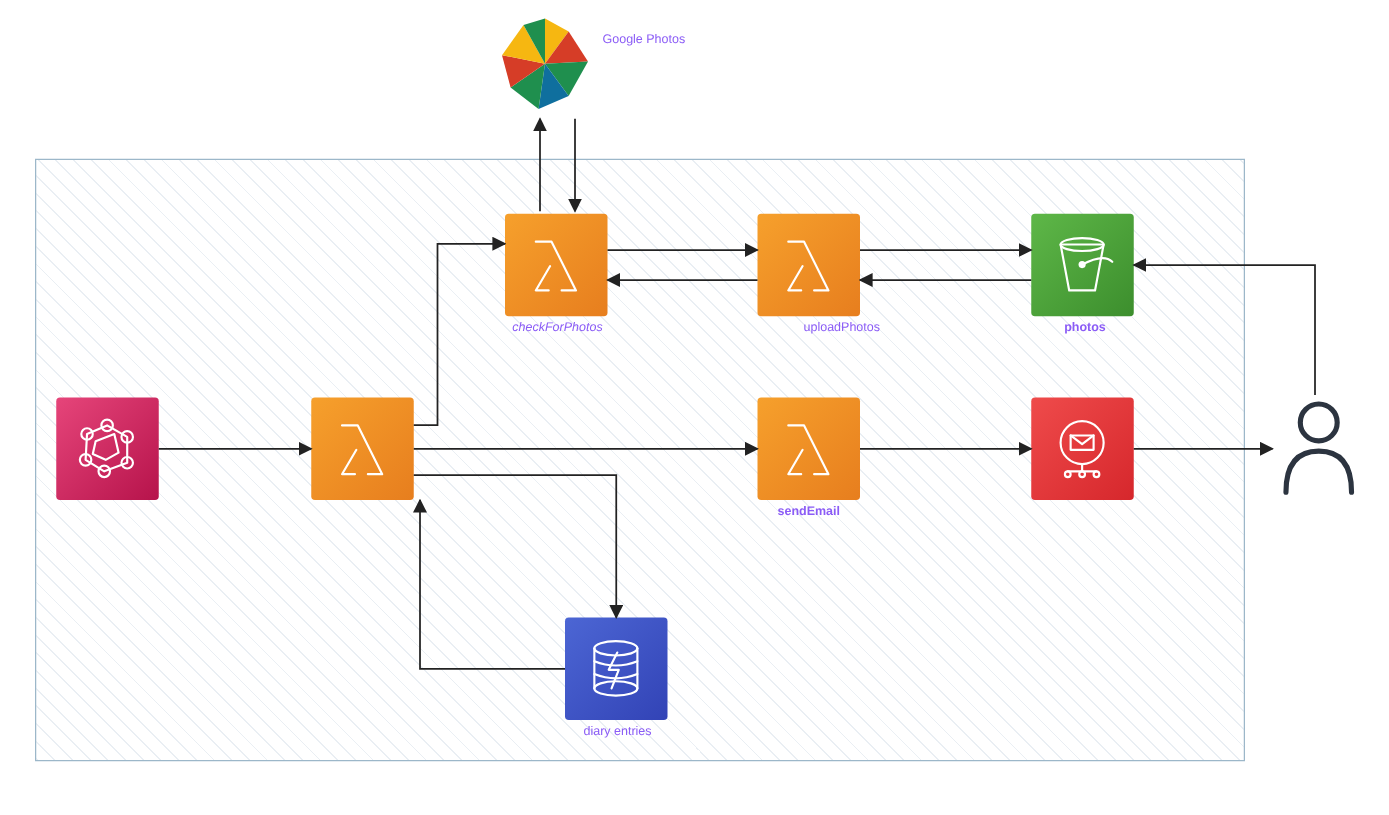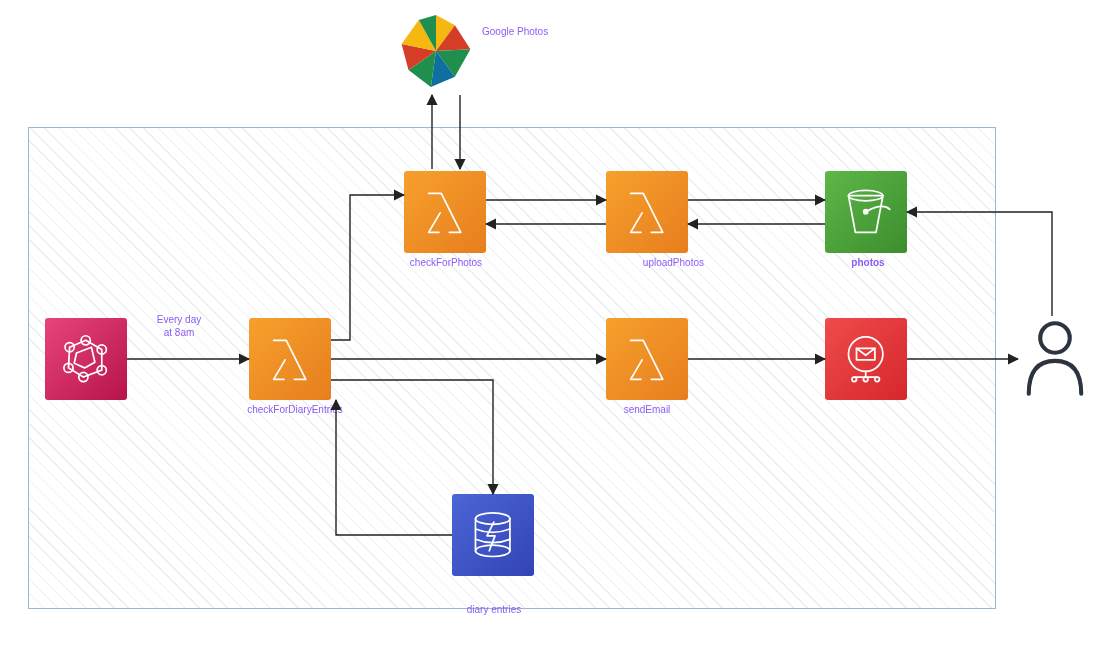--- a/index.html
+++ b/index.html
@@ -91,38 +91,35 @@
         <circle cx="50" cy="18" r="8"></circle>
         <circle cx="78" cy="34" r="8"></circle>
       <circle cx="78" cy="70" r="8"></circle>
         <circle cx="46" cy="82" r="8"></circle>
         <circle cx="20" cy="66" r="8"></circle>
       <polyline points="22,30 50,18 78,34 78,70 46,82 20,66 22,30"></polyline>
       <polygon points="34,40 60,30 66,56 48,66 30,58"></polygon>
     </svg>
   </div>
 
-  <div class="label" style="left:134px; top:314px; width:90px; white-space:pre-line;">Every day
-at 8am</div>
 
   <div class="node lambda" style="left:249px; top:318px;">
     <svg class="stroke" viewBox="0 0 100 100">
       <polyline points="22,18 44,18 78,86 58,86"></polyline>
       <polyline points="42,52 22,86 40,86"></polyline>
     </svg>
   </div>
-  <div class="label" style="left:210px; top:404px; width:170px;">checkForDiaryEntries</div>
 
   <div class="node lambda" style="left:404px; top:171px;">
     <svg class="stroke" viewBox="0 0 100 100">
       <polyline points="22,18 44,18 78,86 58,86"></polyline>
       <polyline points="42,52 22,86 40,86"></polyline>
     </svg>
   </div>
-  <div class="label" style="left:386px; top:257px; width:120px;">checkForPhotos</div>
+  <div class="label" style="left:386px; top:257px; width:120px;font-style:italic;">checkForPhotos</div>
 
   <div class="node lambda" style="left:606px; top:171px;">
     <svg class="stroke" viewBox="0 0 100 100">
       <polyline points="22,18 44,18 78,86 58,86"></polyline>
       <polyline points="42,52 22,86 40,86"></polyline>
     </svg>
   </div>
   <div class="label" style="left:594px; top:257px; width:110px;text-align:right;">uploadPhotos</div>
 
   <div class="node s3" style="left:825px; top:171px;">
@@ -134,21 +131,21 @@
     </svg>
   </div>
   <div class="label" style="left:828px; top:257px; width:80px;font-weight:bold;">photos</div>
 
   <div class="node lambda" style="left:606px; top:318px;">
     <svg class="stroke" viewBox="0 0 100 100">
       <polyline points="22,18 44,18 78,86 58,86"></polyline>
       <polyline points="42,52 22,86 40,86"></polyline>
     </svg>
   </div>
-  <div class="label" style="left:606px; top:404px; width:82px;">sendEmail</div>
+  <div class="label" style="left:606px; top:404px; width:82px;font-weight:bold;">sendEmail</div>
 
   <div class="node ses" style="left:825px; top:318px;">
     <svg class="stroke" viewBox="0 0 100 100">
       <circle cx="50" cy="42" r="30"></circle>
       <rect x="34" y="32" width="32" height="20"></rect>
       <polyline points="34,32 50,44 66,32"></polyline>
       <line x1="50" y1="72" x2="50" y2="82"></line>
       <line x1="30" y1="82" x2="70" y2="82"></line>
       <circle cx="30" cy="86" r="4"></circle>
         <circle cx="50" cy="86" r="4"></circle>
@@ -160,21 +157,21 @@
     <svg class="stroke" viewBox="0 0 100 100">
       <ellipse cx="50" cy="22" rx="30" ry="10"></ellipse>
       <path d="M20 22 L20 78"></path>
         <path d="M80 22 L80 78"></path>
       <ellipse cx="50" cy="78" rx="30" ry="10"></ellipse>
       <path d="M20 40 Q50 52 80 40"></path>
       <path d="M20 58 Q50 70 80 58"></path>
       <polyline points="52,28 40,52 54,52 44,78"></polyline>
     </svg>
   </div>
-  <div class="label" style="left:444px; top:604px; width:100px;">diary entries</div>
+  <div class="label" style="left:444px; top:580px; width:100px;">diary entries</div>
 
   <div style="position:absolute; left:1022px; top:315px; width:66px; height:82px;">
     <svg viewBox="0 0 80 100" width="66" height="82">
       <circle cx="40" cy="28" r="18" fill="none" stroke="#2c3440" stroke-width="5"></circle>
       <path d="M8 96 Q8 56 40 56 Q72 56 72 96" fill="none" stroke="#2c3440" stroke-width="5" stroke-linecap="round"></path>
     </svg>
   </div>
 
   <svg id="arrows">
     <defs>

